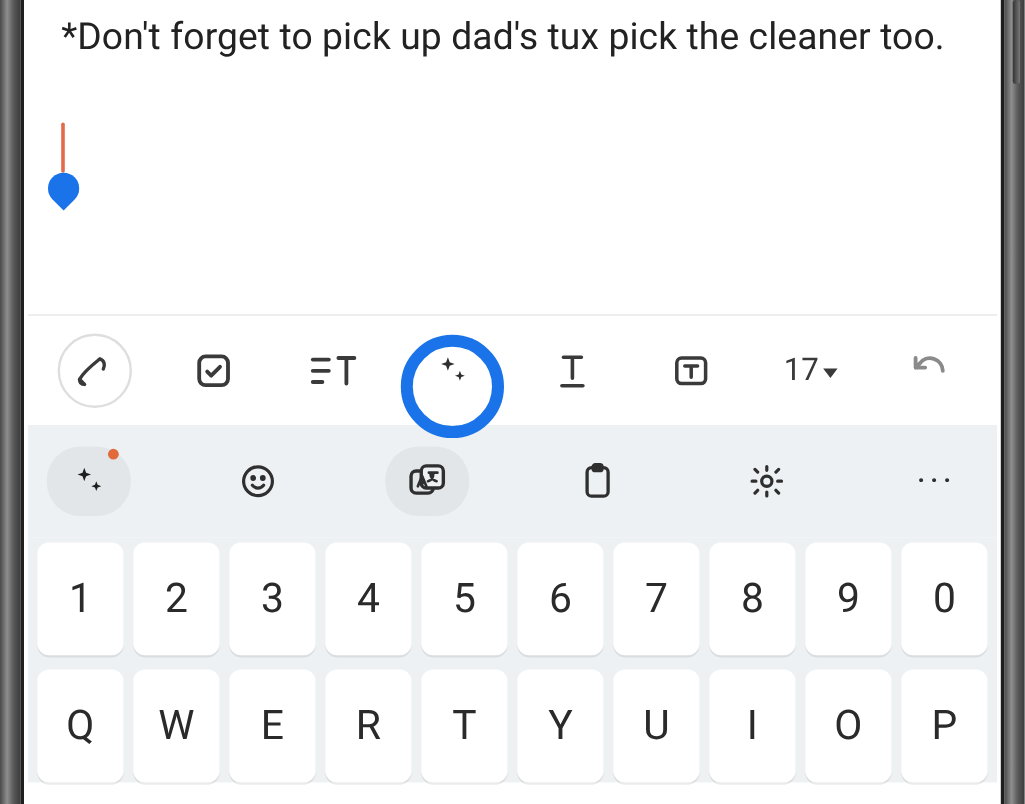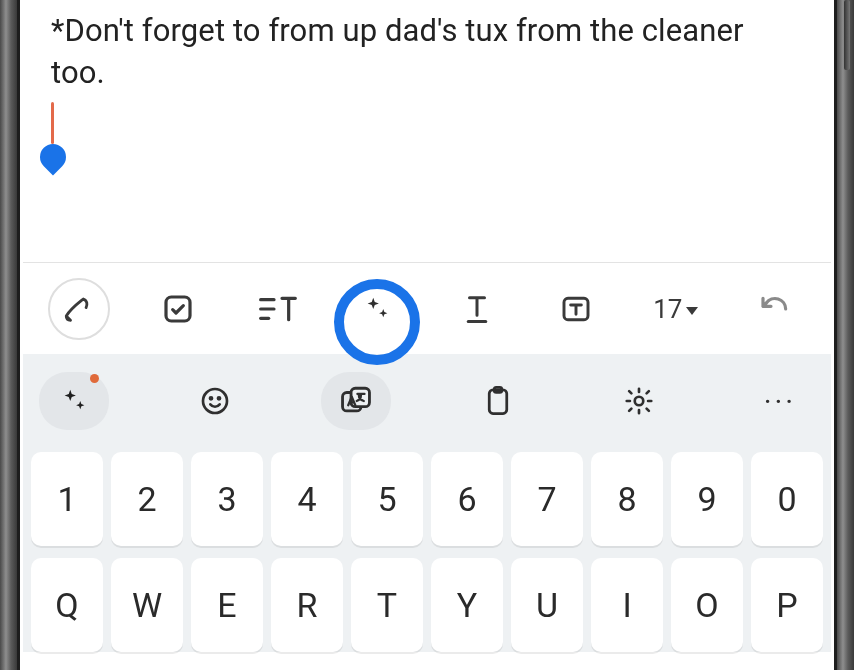--- a/index.html
+++ b/index.html
@@ -128,21 +128,21 @@
 
 <div class="device">
   <div class="bezel-left"></div>
   <div class="bezel-right">
     <div class="side-btn"></div>
   </div>
 
   <div class="screen">
 
     <div class="note-area">
-      <div class="note-text">*Don't forget to from up dad's tux from the cleaner too.</div>
+      <div class="note-text">*Don't forget to pick up dad's tux pick the cleaner too.</div>
       <div class="caret"></div>
       <div class="cursor-handle"></div>
     </div>
 
     <div class="app-toolbar">
       <div class="tb-slot">
         <div class="tb-pen">
           <svg width="34" height="34" viewBox="0 0 24 24" fill="none" stroke="#3a3a3a" stroke-width="2" stroke-linecap="round" stroke-linejoin="round">
               <path d="M3 17c3-5 7-8 12-12M3 17c0 2 1 3 3 3M3 17l3 3M15 5c3 1 3 4 2 6"></path>
             </svg>

